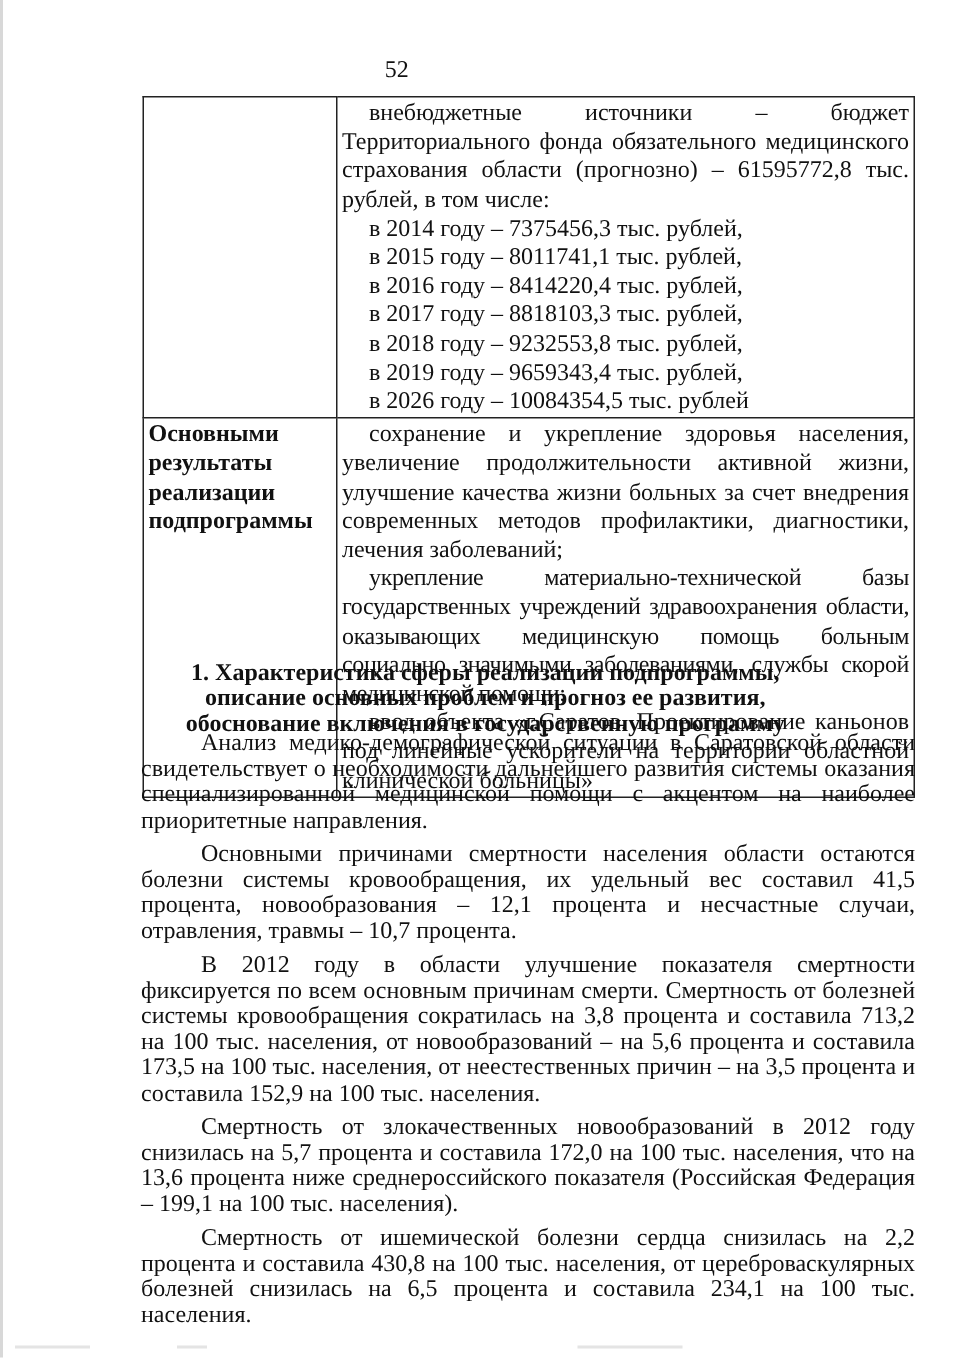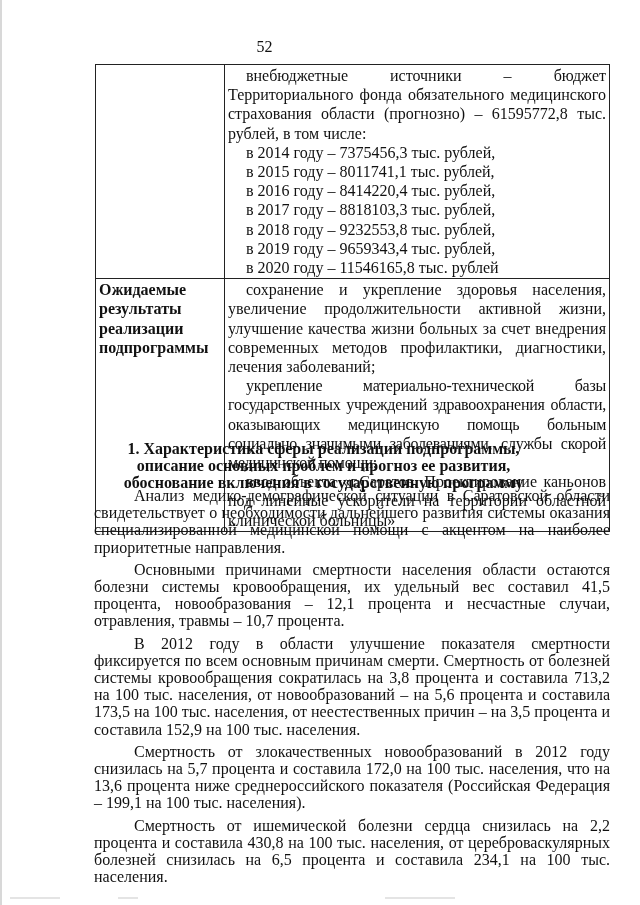--- a/index.html
+++ b/index.html
@@ -42,25 +42,25 @@
       <tr>
     <td class="label-cell"></td>
     <td class="content-cell">
       <p class="indent">внебюджетные источники – бюджет Территориального фонда обязательного медицинского страхования области (прогнозно) – 61595772,8 тыс. рублей, в том числе:</p>
       <p class="year-line">в 2014 году – 7375456,3 тыс. рублей,</p>
       <p class="year-line">в 2015 году – 8011741,1 тыс. рублей,</p>
       <p class="year-line">в 2016 году – 8414220,4 тыс. рублей,</p>
       <p class="year-line">в 2017 году – 8818103,3 тыс. рублей,</p>
       <p class="year-line">в 2018 году – 9232553,8 тыс. рублей,</p>
       <p class="year-line">в 2019 году – 9659343,4 тыс. рублей,</p>
-      <p class="year-line">в 2020 году – 11546165,8 тыс. рублей</p>
+      <p class="year-line">в 2026 году – 10084354,5 тыс. рублей</p>
     </td>
   </tr>
   <tr>
-    <td class="label-cell">Ожидаемые результаты реализации подпрограммы</td>
+    <td class="label-cell">Основными результаты реализации подпрограммы</td>
     <td class="content-cell">
       <p class="indent">сохранение и укрепление здоровья населения, увеличение продолжительности активной жизни, улучшение качества жизни больных за счет внедрения современных методов профилактики, диагностики, лечения заболеваний;</p>
       <p class="indent" style="letter-spacing:-0.25px;">укрепление материально-технической базы государственных учреждений здравоохранения области, оказывающих медицинскую помощь больным социально значимыми заболеваниями, службы скорой медицинской помощи;</p>
       <p class="indent">ввод объекта «г.Саратов. Проектирование каньонов под  линейные ускорители на территории областной клинической больницы»</p>
     </td>
   </tr>
 </tbody>
   </table>
 
 <div class="section-title">1. Характеристика сферы реализации подпрограммы, описание основных проблем и прогноз ее развития, обоснование включения в государственную программу</div>

